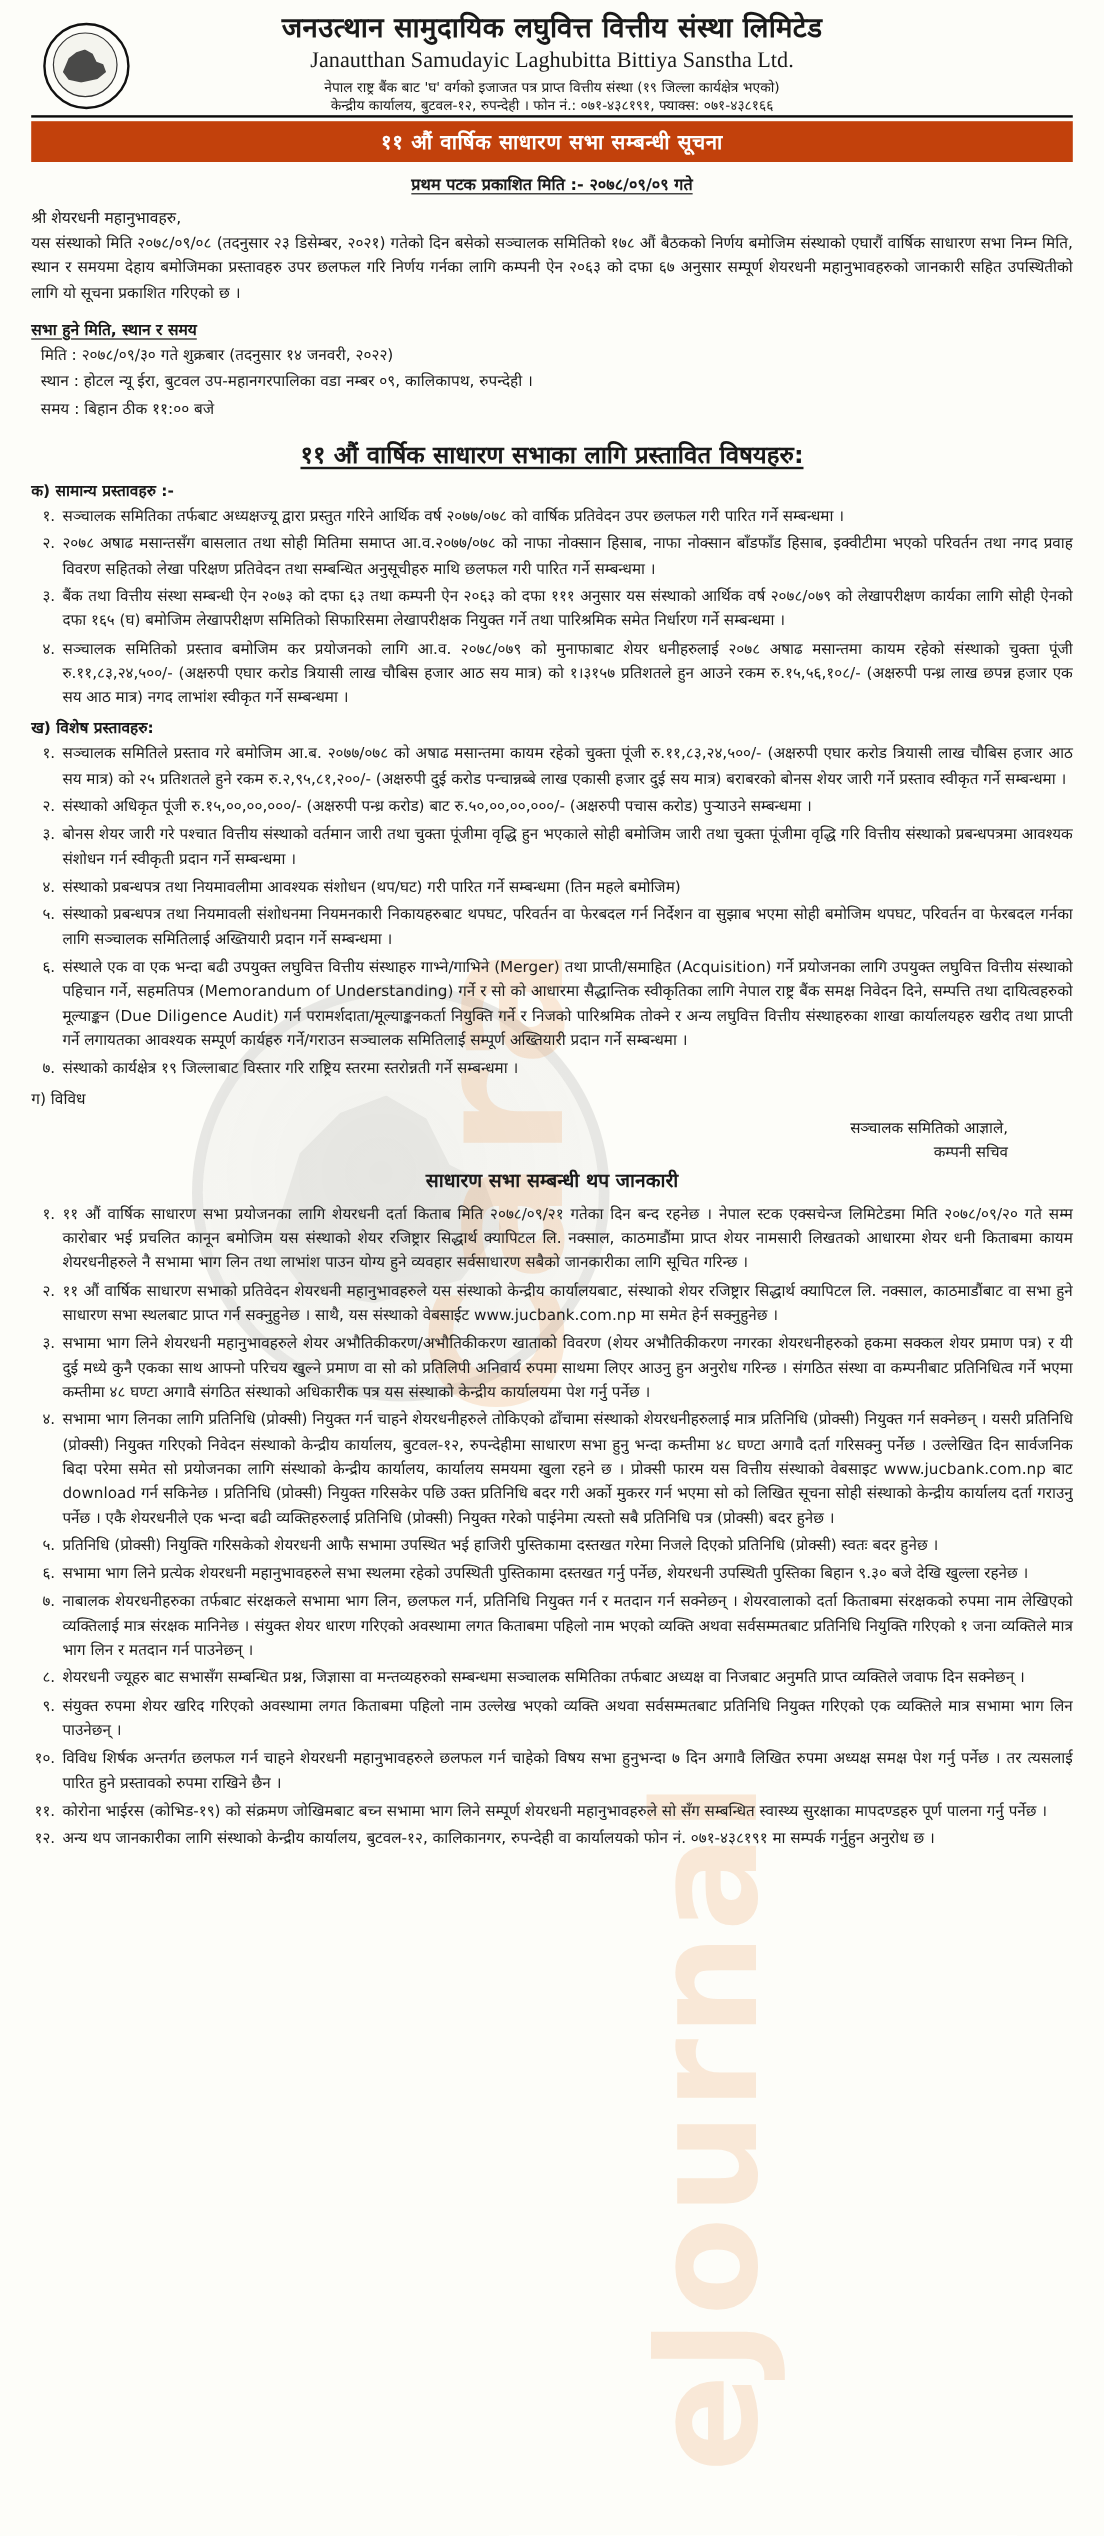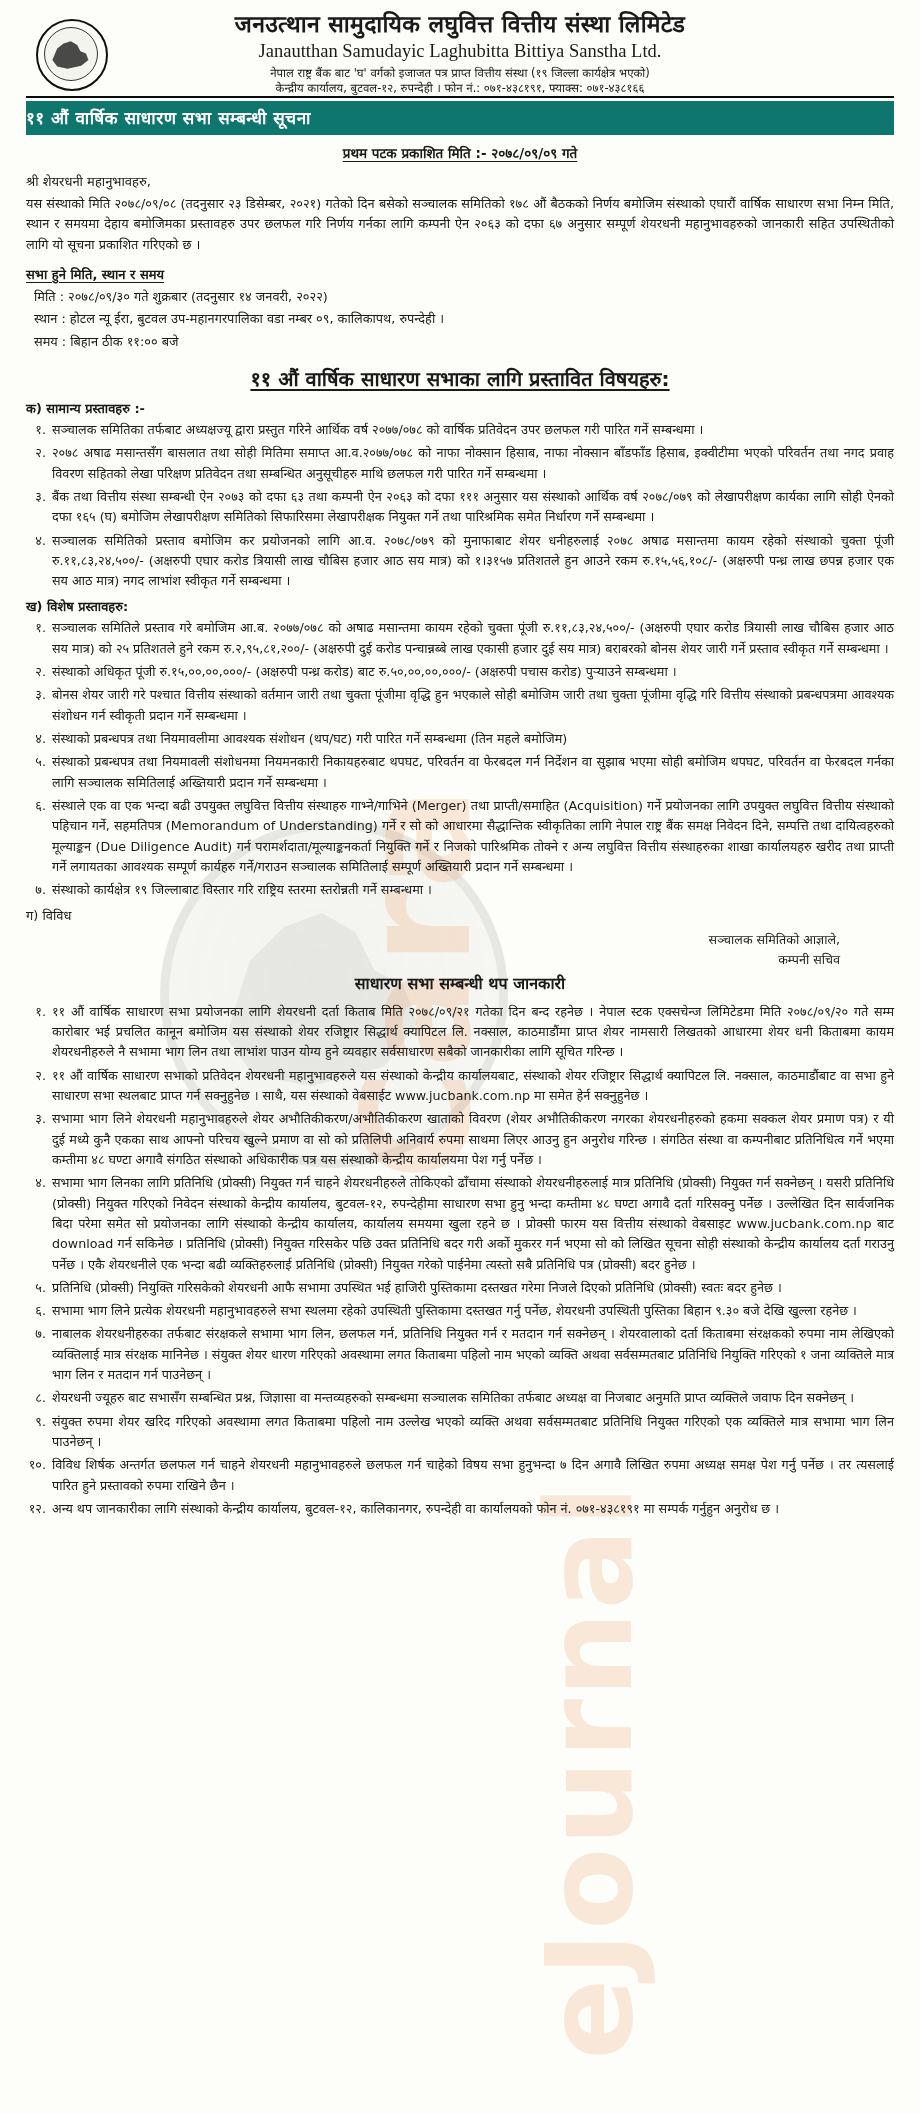--- a/index.html
+++ b/index.html
@@ -123,23 +123,23 @@
   }
   .head-sub {
     font-size: 11.5px;
     margin-top: 3px;
   }
   .head-sub2 {
     font-size: 11.5px;
     margin-top: 1px;
   }
   .title-bar {
-    background: #0f766e;
+    background: #c2410c;
     color: #fff;
-    text-align: left;
+    text-align: center;
     font-size: 17px;
     font-weight: bold;
     padding: 5px 0 6px 0;
     margin-top: 3px;
     letter-spacing: .5px;
   }
   .pub-date {
     text-align: center;
     font-size: 13.5px;
     font-weight: bold;
@@ -296,17 +296,18 @@
       <li><span class="num">१.</span><span>११ औं वार्षिक साधारण सभा प्रयोजनका लागि शेयरधनी दर्ता किताब मिति २०७८/०९/२१ गतेका दिन बन्द रहनेछ । नेपाल स्टक एक्सचेन्ज लिमिटेडमा मिति २०७८/०९/२० गते सम्म कारोबार भई प्रचलित कानून बमोजिम यस संस्थाको शेयर रजिष्ट्रार सिद्धार्थ क्यापिटल लि. नक्साल, काठमाडौंमा प्राप्त शेयर नामसारी लिखतको आधारमा शेयर धनी किताबमा कायम शेयरधनीहरुले नै सभामा भाग लिन तथा लाभांश पाउन योग्य हुने व्यवहार सर्वसाधारण सबैको जानकारीका लागि सूचित गरिन्छ ।</span></li>
       <li><span class="num">२.</span><span>११ औं वार्षिक साधारण सभाको प्रतिवेदन शेयरधनी महानुभावहरुले यस संस्थाको केन्द्रीय कार्यालयबाट, संस्थाको शेयर रजिष्ट्रार सिद्धार्थ क्यापिटल लि. नक्साल, काठमाडौंबाट वा सभा हुने साधारण सभा स्थलबाट प्राप्त गर्न सक्नुहुनेछ । साथै, यस संस्थाको वेबसाईट www.jucbank.com.np मा समेत हेर्न सक्नुहुनेछ ।</span></li>
       <li><span class="num">३.</span><span>सभामा भाग लिने शेयरधनी महानुभावहरुले शेयर अभौतिकीकरण/अभौतिकीकरण खाताको विवरण (शेयर अभौतिकीकरण नगरका शेयरधनीहरुको हकमा सक्कल शेयर प्रमाण पत्र) र यी दुई मध्ये कुनै एकका साथ आफ्नो परिचय खुल्ने प्रमाण वा सो को प्रतिलिपी अनिवार्य रुपमा साथमा लिएर आउनु हुन अनुरोध गरिन्छ । संगठित संस्था वा कम्पनीबाट प्रतिनिधित्व गर्ने भएमा कम्तीमा ४८ घण्टा अगावै संगठित संस्थाको अधिकारीक पत्र यस संस्थाको केन्द्रीय कार्यालयमा पेश गर्नु पर्नेछ ।</span></li>
       <li><span class="num">४.</span><span>सभामा भाग लिनका लागि प्रतिनिधि (प्रोक्सी) नियुक्त गर्न चाहने शेयरधनीहरुले तोकिएको ढाँचामा संस्थाको शेयरधनीहरुलाई मात्र प्रतिनिधि (प्रोक्सी) नियुक्त गर्न सक्नेछन् । यसरी प्रतिनिधि (प्रोक्सी) नियुक्त गरिएको निवेदन संस्थाको केन्द्रीय कार्यालय, बुटवल-१२, रुपन्देहीमा साधारण सभा हुनु भन्दा कम्तीमा ४८ घण्टा अगावै दर्ता गरिसक्नु पर्नेछ । उल्लेखित दिन सार्वजनिक बिदा परेमा समेत सो प्रयोजनका लागि संस्थाको केन्द्रीय कार्यालय, कार्यालय समयमा खुला रहने छ । प्रोक्सी फारम यस वित्तीय संस्थाको वेबसाइट www.jucbank.com.np बाट download गर्न सकिनेछ । प्रतिनिधि (प्रोक्सी) नियुक्त गरिसकेर पछि उक्त प्रतिनिधि बदर गरी अर्को मुकरर गर्न भएमा सो को लिखित सूचना सोही संस्थाको केन्द्रीय कार्यालय दर्ता गराउनु पर्नेछ । एकै शेयरधनीले एक भन्दा बढी व्यक्तिहरुलाई प्रतिनिधि (प्रोक्सी) नियुक्त गरेको पाईनेमा त्यस्तो सबै प्रतिनिधि पत्र (प्रोक्सी) बदर हुनेछ ।</span></li>
       <li><span class="num">५.</span><span>प्रतिनिधि (प्रोक्सी) नियुक्ति गरिसकेको शेयरधनी आफै सभामा उपस्थित भई हाजिरी पुस्तिकामा दस्तखत गरेमा निजले दिएको प्रतिनिधि (प्रोक्सी) स्वतः बदर हुनेछ ।</span></li>
       <li><span class="num">६.</span><span>सभामा भाग लिने प्रत्येक शेयरधनी महानुभावहरुले सभा स्थलमा रहेको उपस्थिती पुस्तिकामा दस्तखत गर्नु पर्नेछ, शेयरधनी उपस्थिती पुस्तिका बिहान ९.३० बजे देखि खुल्ला रहनेछ ।</span></li>
       <li><span class="num">७.</span><span>नाबालक शेयरधनीहरुका तर्फबाट संरक्षकले सभामा भाग लिन, छलफल गर्न, प्रतिनिधि नियुक्त गर्न र मतदान गर्न सक्नेछन् । शेयरवालाको दर्ता किताबमा संरक्षकको रुपमा नाम लेखिएको व्यक्तिलाई मात्र संरक्षक मानिनेछ । संयुक्त शेयर धारण गरिएको अवस्थामा लगत किताबमा पहिलो नाम भएको व्यक्ति अथवा सर्वसम्मतबाट प्रतिनिधि नियुक्ति गरिएको १ जना व्यक्तिले मात्र भाग लिन र मतदान गर्न पाउनेछन् ।</span></li>
       <li><span class="num">८.</span><span>शेयरधनी ज्यूहरु बाट सभासँग सम्बन्धित प्रश्न, जिज्ञासा वा मन्तव्यहरुको सम्बन्धमा सञ्चालक समितिका तर्फबाट अध्यक्ष वा निजबाट अनुमति प्राप्त व्यक्तिले जवाफ दिन सक्नेछन् ।</span></li>
       <li><span class="num">९.</span><span>संयुक्त रुपमा शेयर खरिद गरिएको अवस्थामा लगत किताबमा पहिलो नाम उल्लेख भएको व्यक्ति अथवा सर्वसम्मतबाट प्रतिनिधि नियुक्त गरिएको एक व्यक्तिले मात्र सभामा भाग लिन पाउनेछन् ।</span></li>
       <li><span class="num">१०.</span><span>विविध शिर्षक अन्तर्गत छलफल गर्न चाहने शेयरधनी महानुभावहरुले छलफल गर्न चाहेको विषय सभा हुनुभन्दा ७ दिन अगावै लिखित रुपमा अध्यक्ष समक्ष पेश गर्नु पर्नेछ । तर त्यसलाई पारित हुने प्रस्तावको रुपमा राखिने छैन ।</span></li>
+      <li><span class="num">११.</span><span>कोरोना भाईरस (कोभिड-१९) को संक्रमण जोखिमबाट बच्न सभामा भाग लिने सम्पूर्ण शेयरधनी महानुभावहरुले सो सँग सम्बन्धित स्वास्थ्य सुरक्षाका मापदण्डहरु पूर्ण पालना गर्नु पर्नेछ ।</span></li>
       <li><span class="num">१२.</span><span>अन्य थप जानकारीका लागि संस्थाको केन्द्रीय कार्यालय, बुटवल-१२, कालिकानगर, रुपन्देही वा कार्यालयको फोन नं. ०७१-४३८१९१ मा सम्पर्क गर्नुहुन अनुरोध छ ।</span></li>
     </ol>
 
   </div>
 </div>
 
 </body></html>

